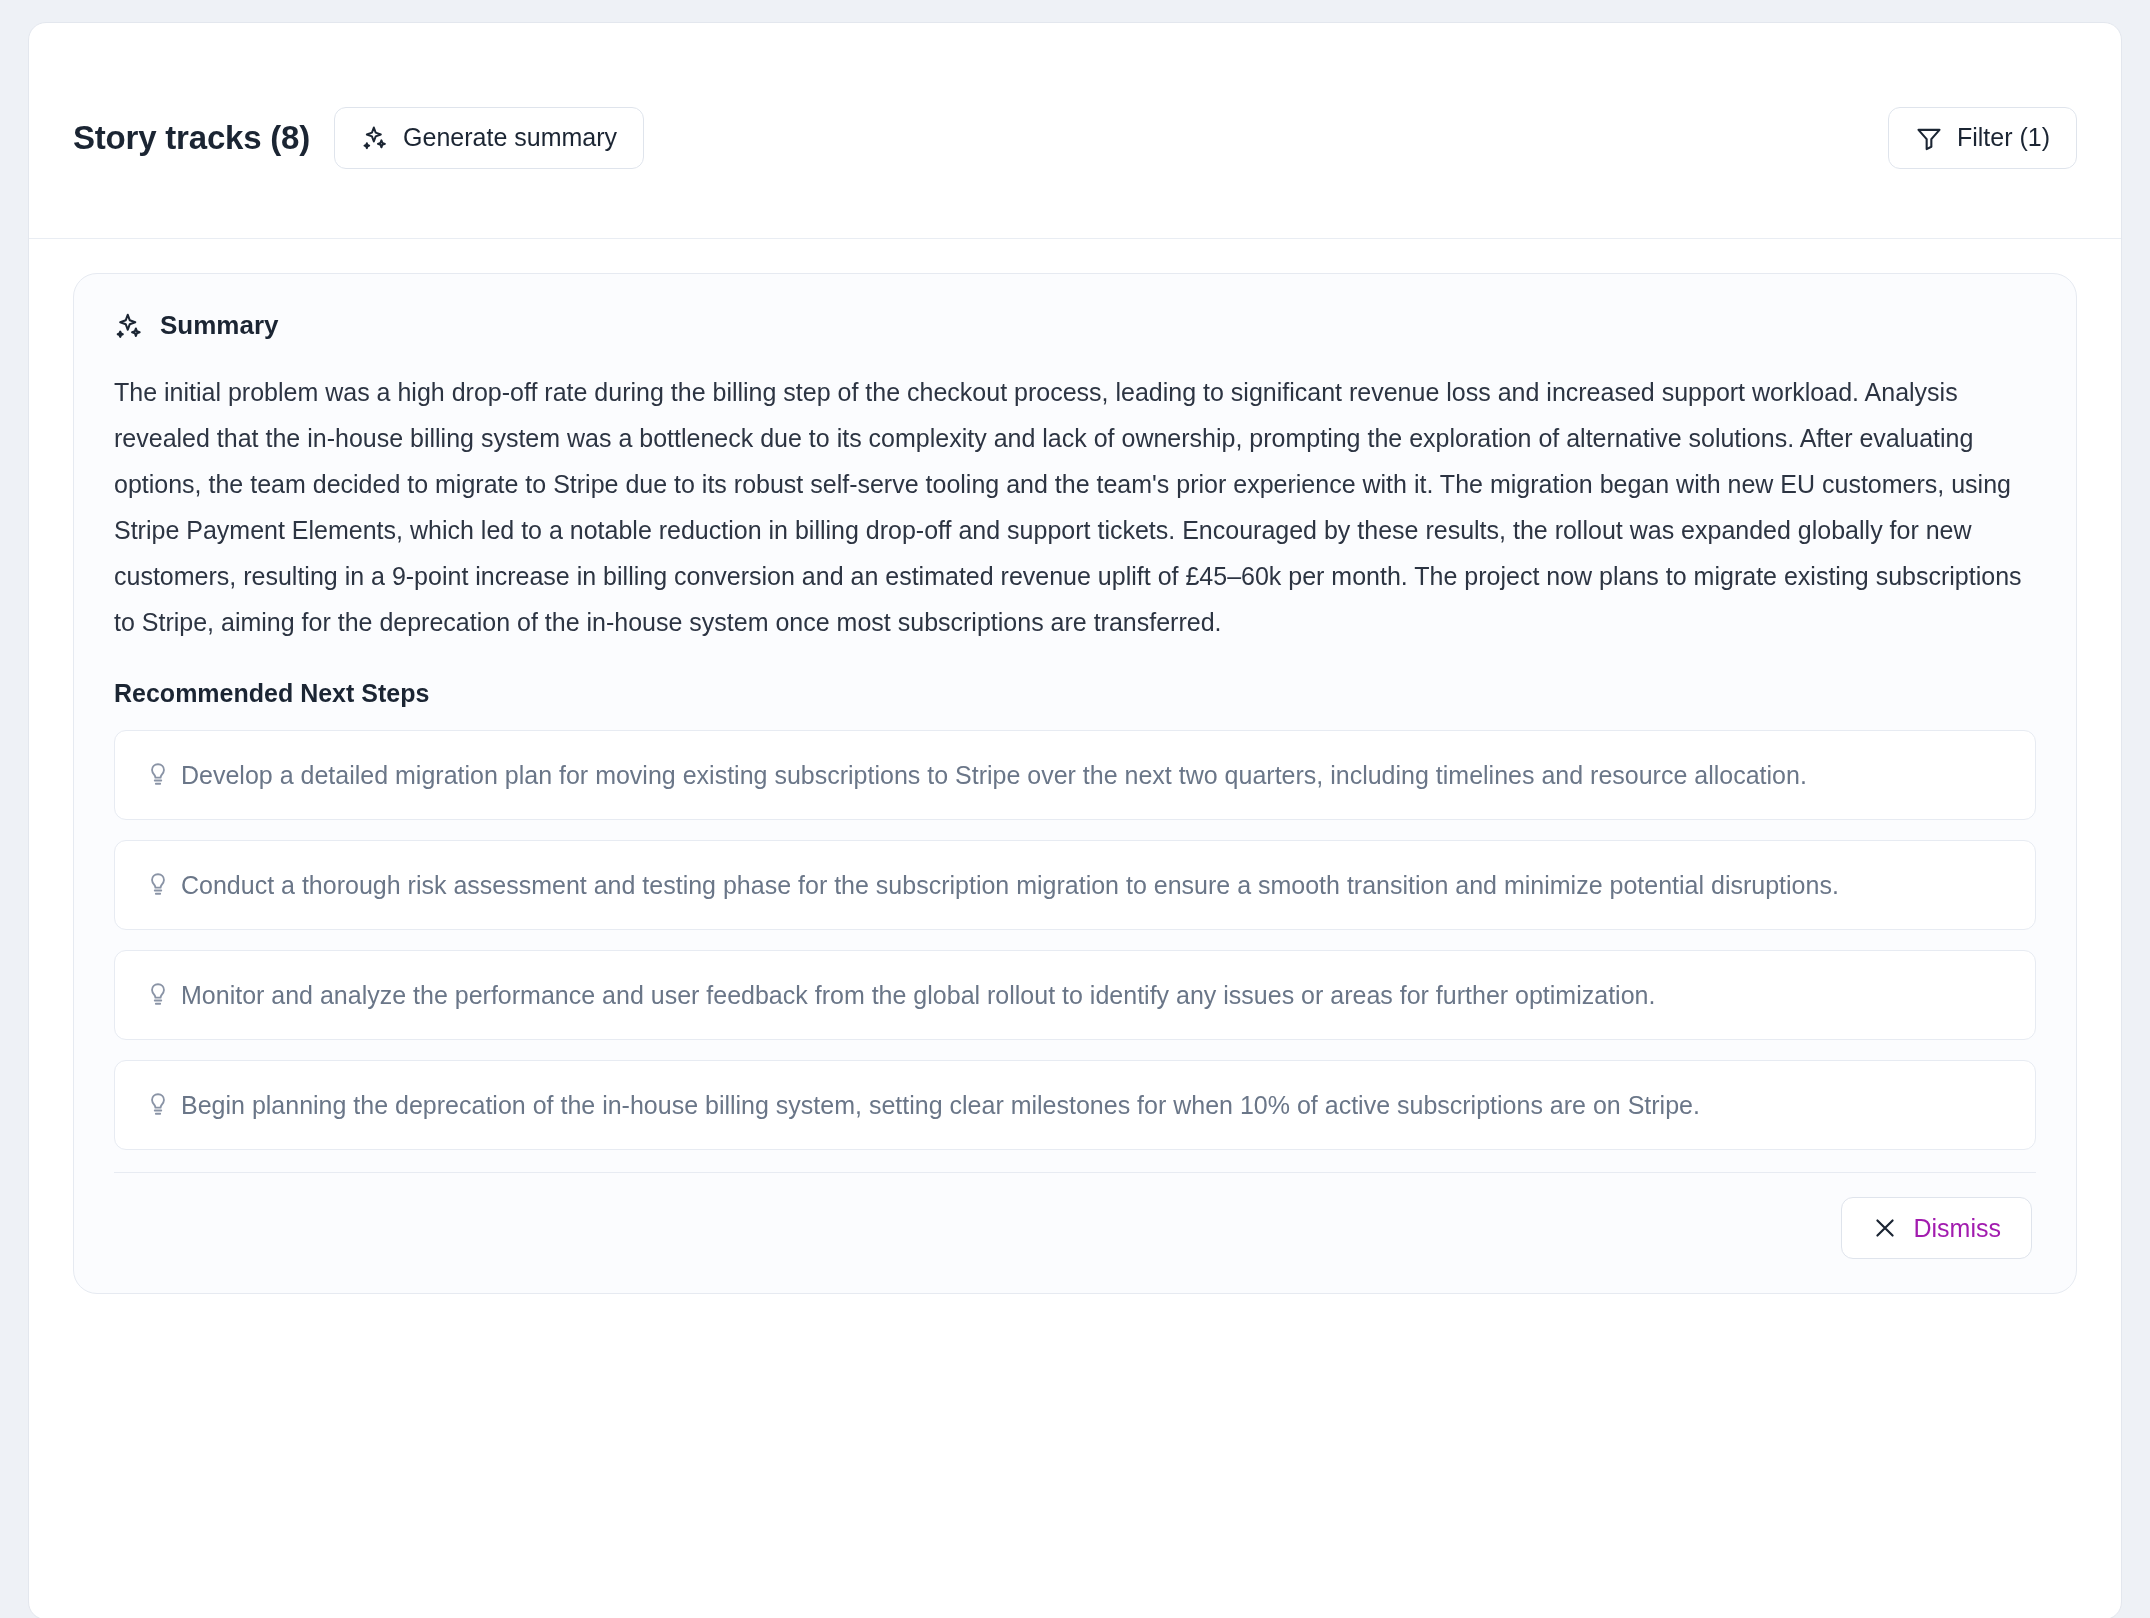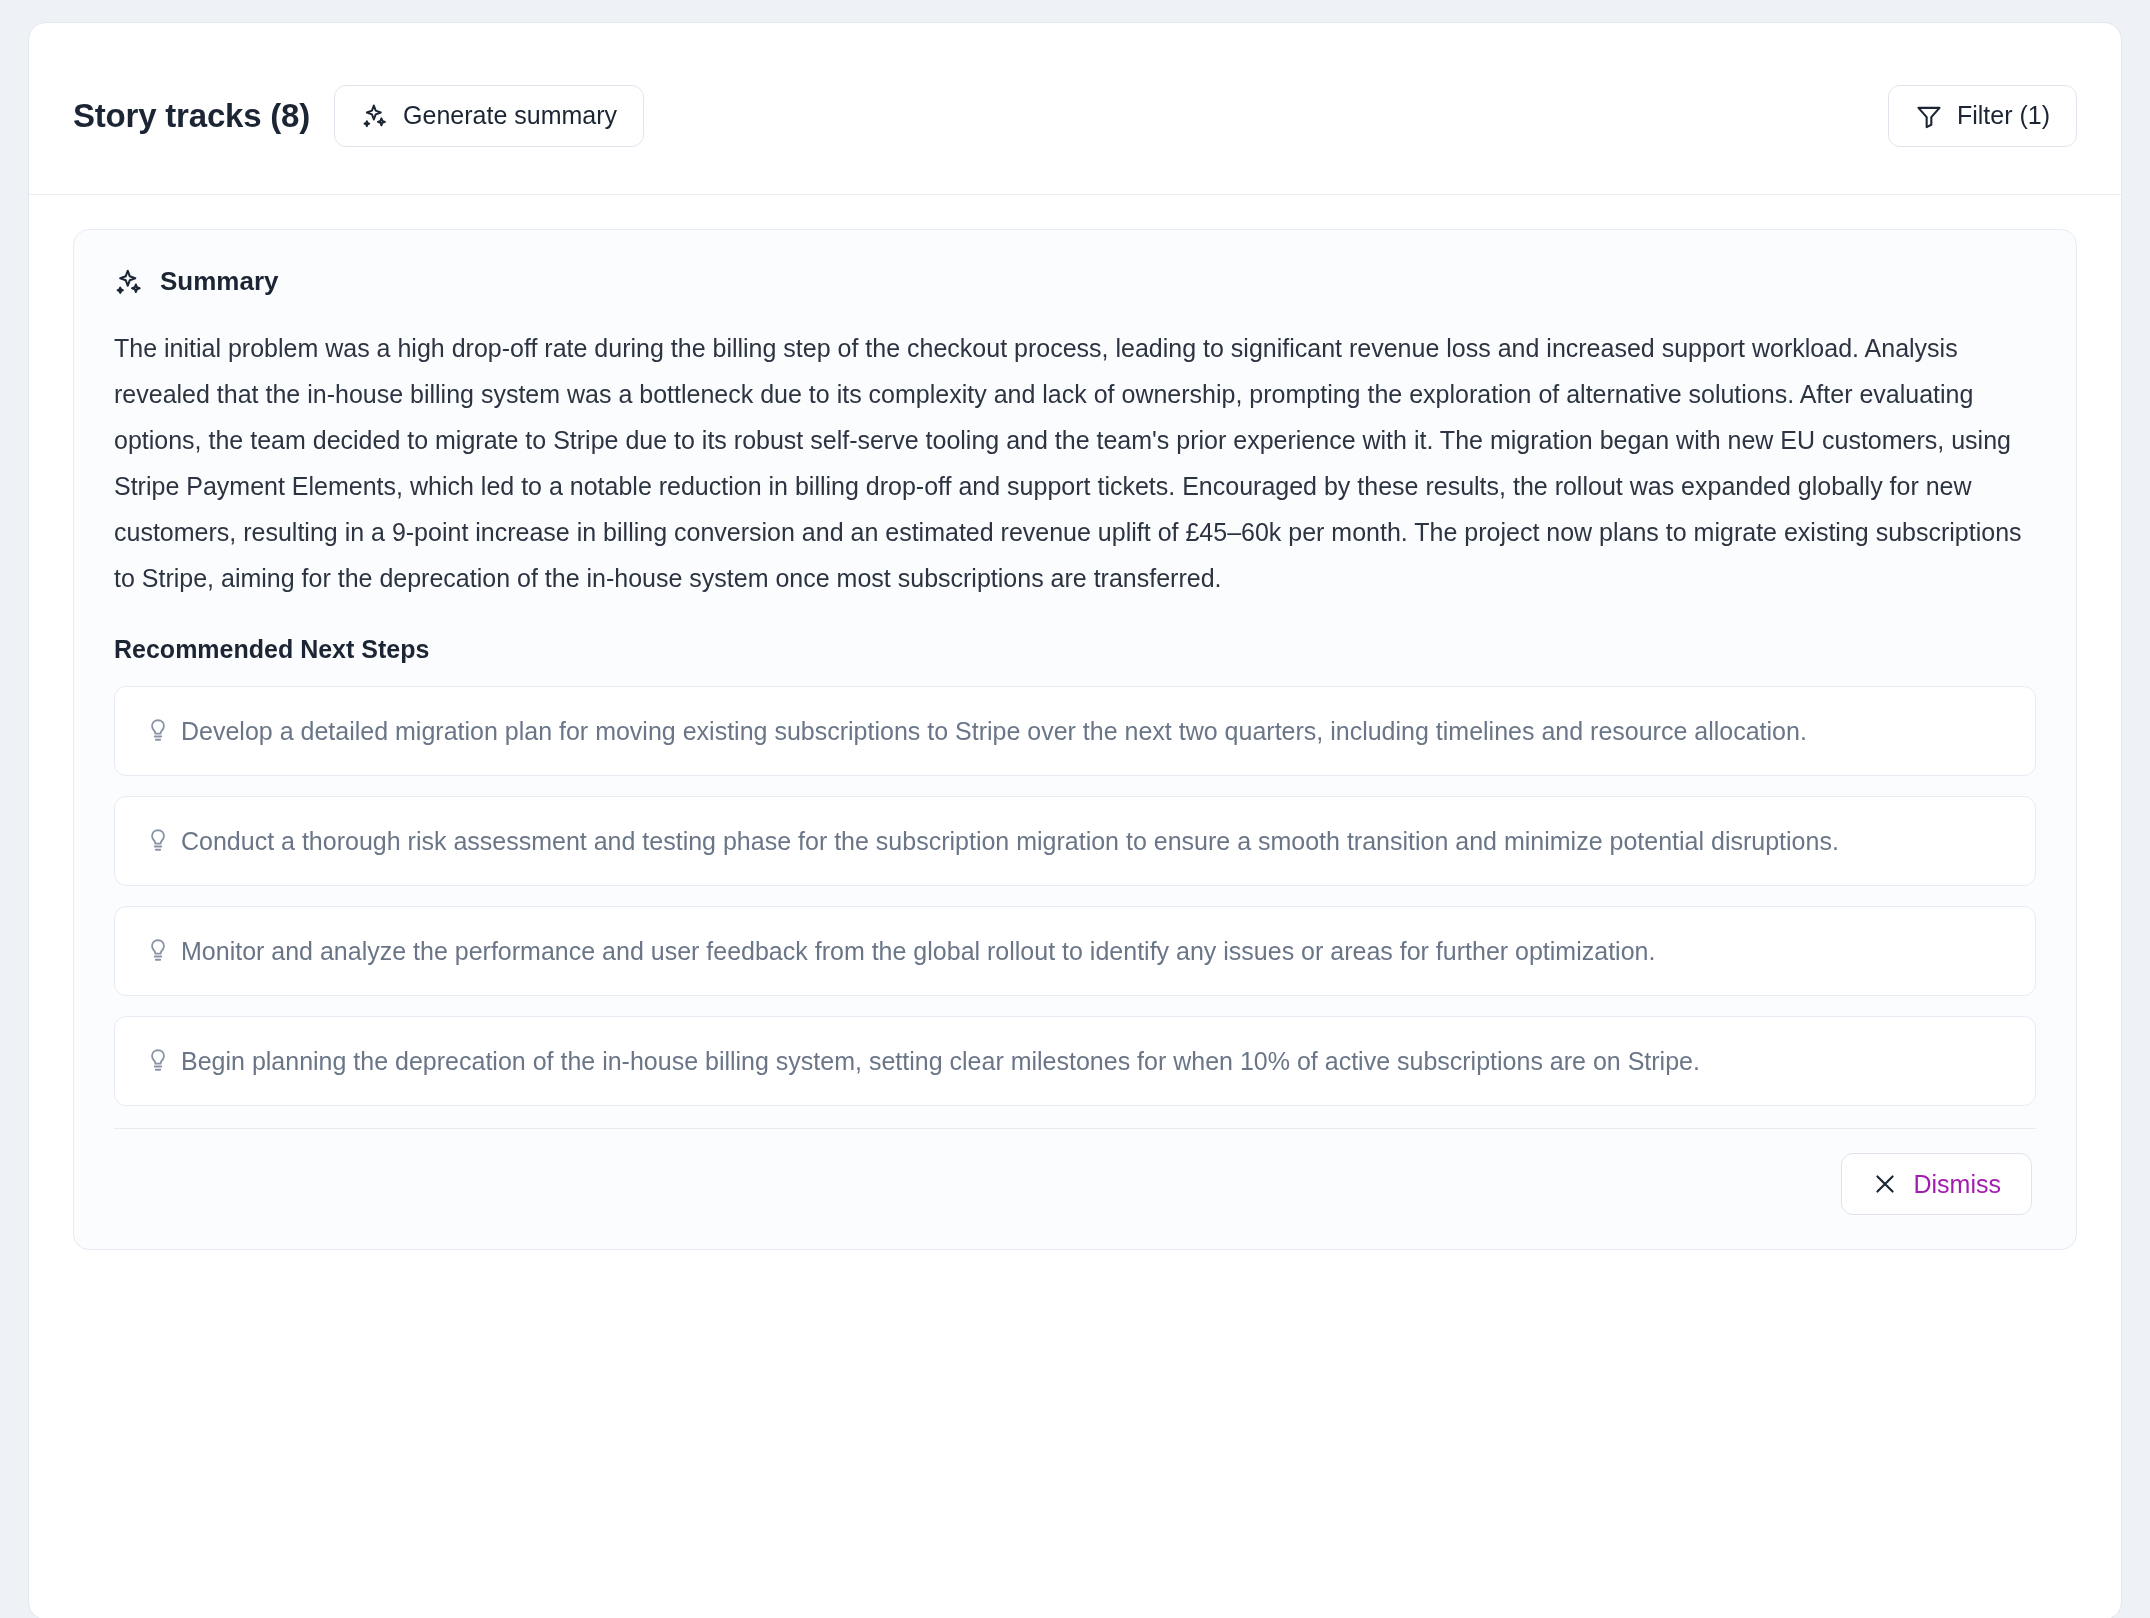--- a/index.html
+++ b/index.html
@@ -23,21 +23,21 @@
     width: 2094px;
     height: 1598px;
     background: #ffffff;
     border: 1px solid #e3e7ee;
     border-radius: 18px;
     overflow: hidden;
   }
 
   
   .header {
-    height: 172px;
+    height: 216px;
     border-bottom: 1px solid #e9edf3;
     display: flex;
     align-items: center;
     padding: 14px 44px 0 44px;
   }
   .header-left {
     display: flex;
     align-items: center;
     gap: 24px;
   }
@@ -66,21 +66,21 @@
   .spacer { flex: 1; }
 
   .icon { display: inline-flex; align-items: center; justify-content: center; }
 
   
   .body-area {
     padding: 34px 44px 0 44px;
   }
   .summary-card {
     border: 1px solid #e6eaf1;
-    border-radius: 16px;
+    border-radius: 24px;
     background: #fbfcfe;
     padding: 36px 40px 30px 40px;
   }
   .summary-head {
     display: flex;
     align-items: center;
     gap: 16px;
     margin-bottom: 28px;
   }
   .summary-head .title {

